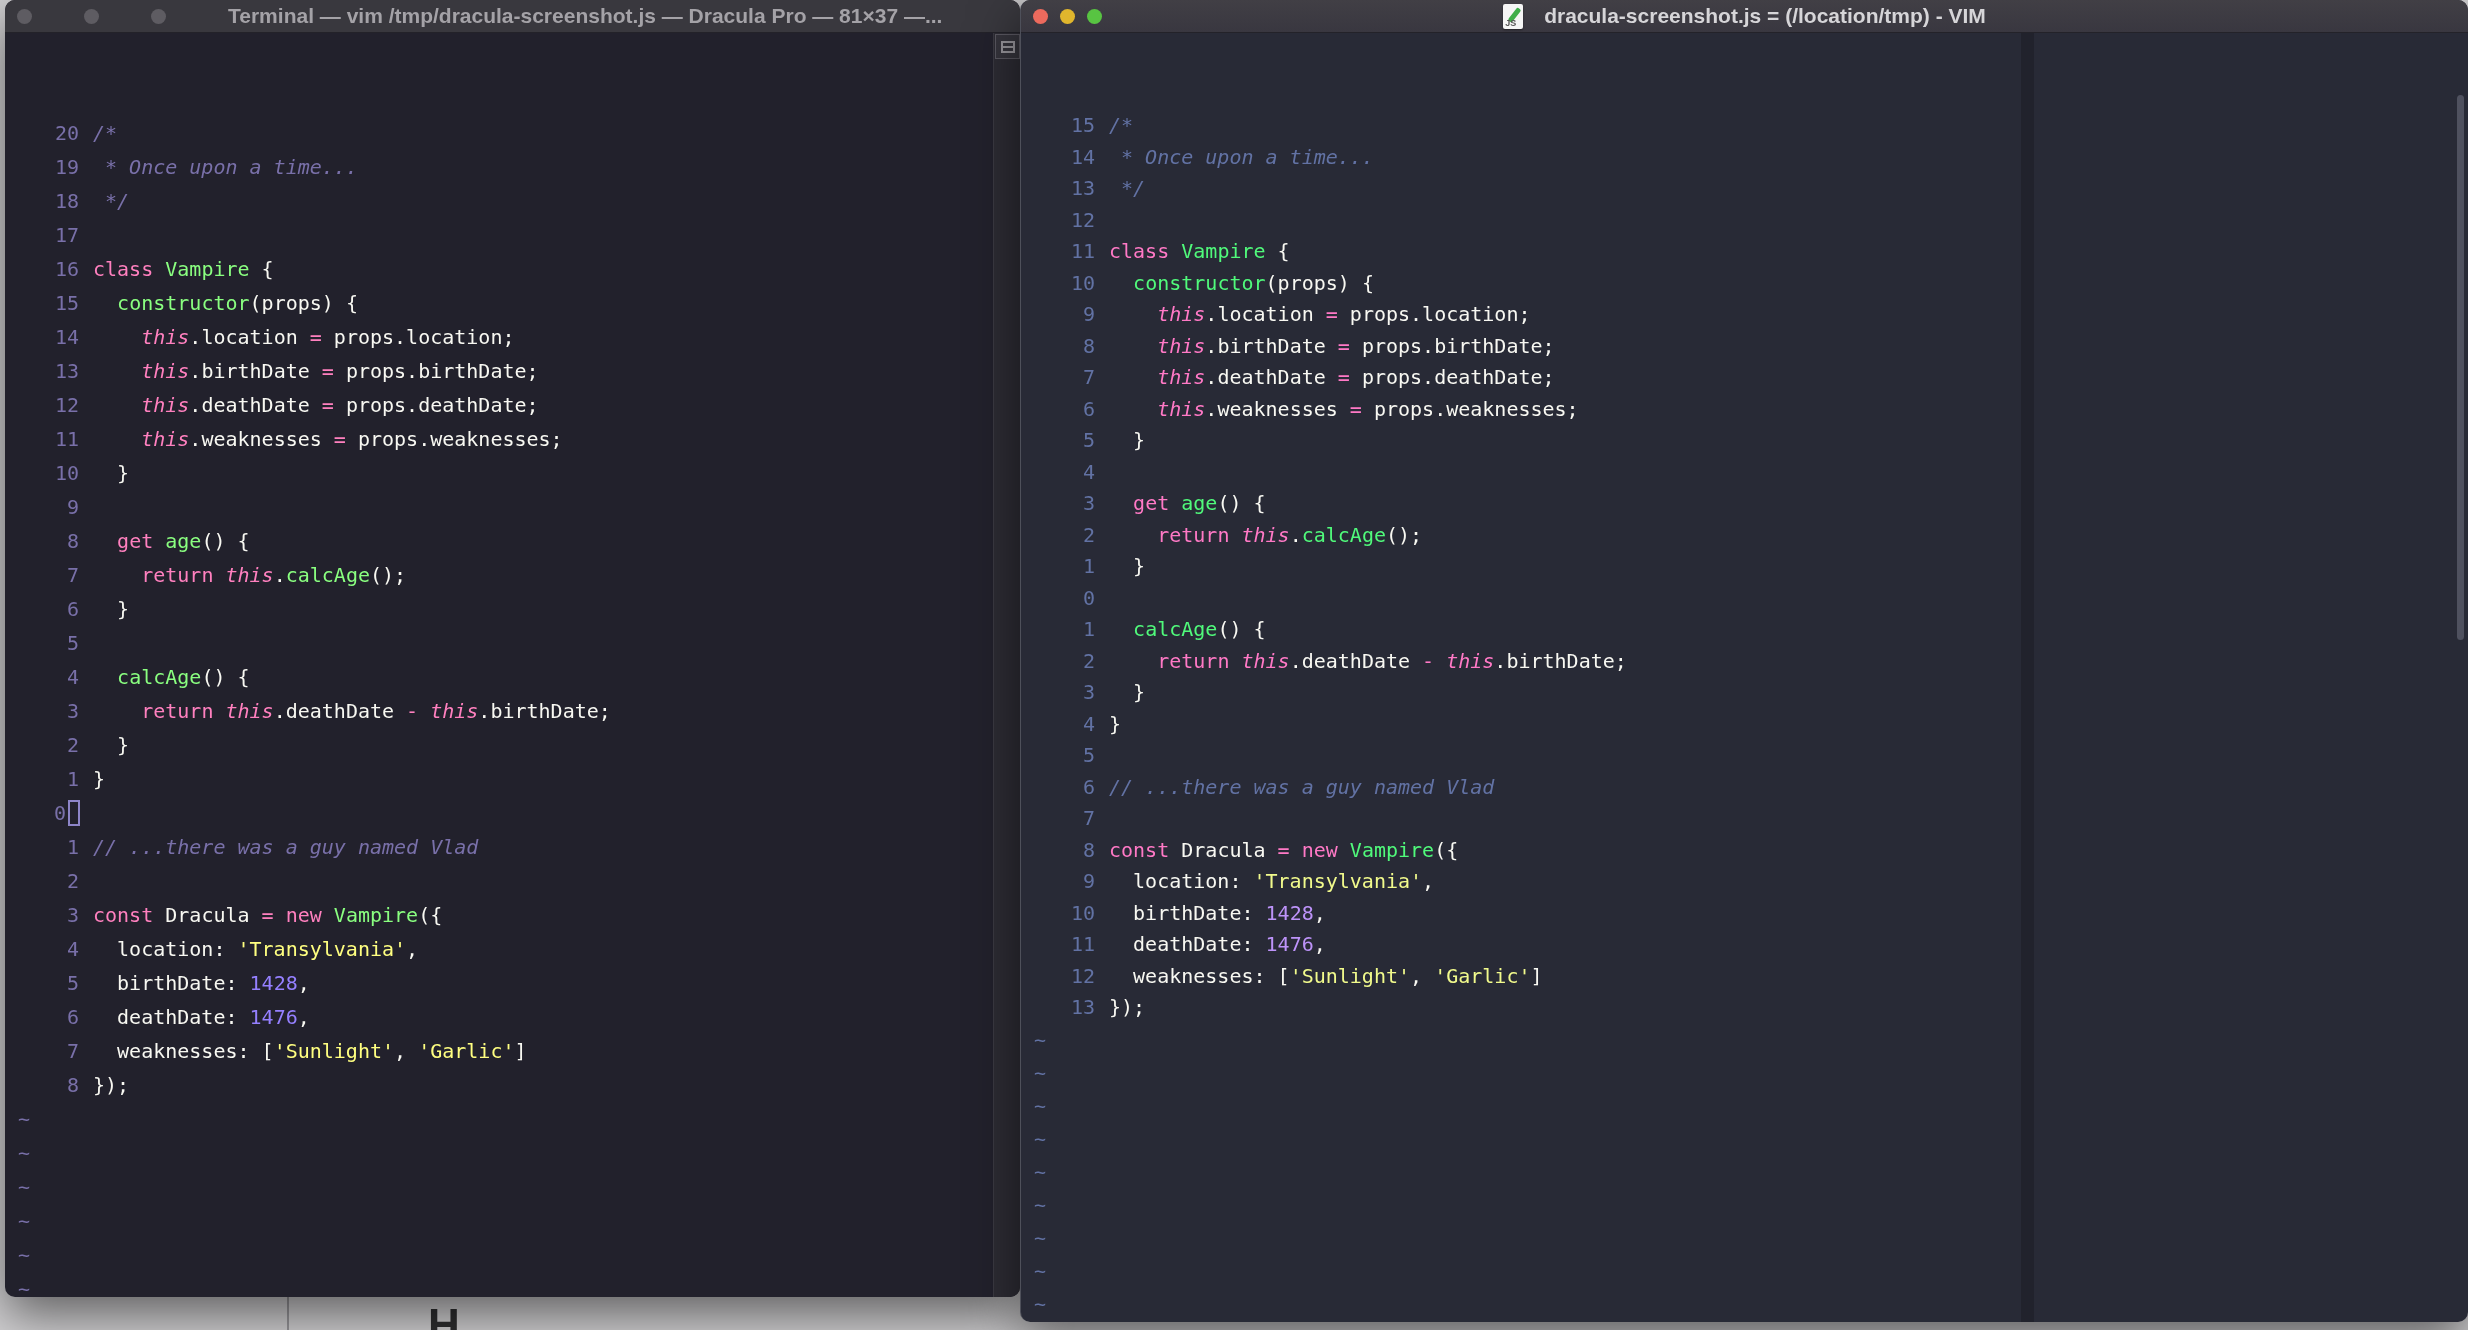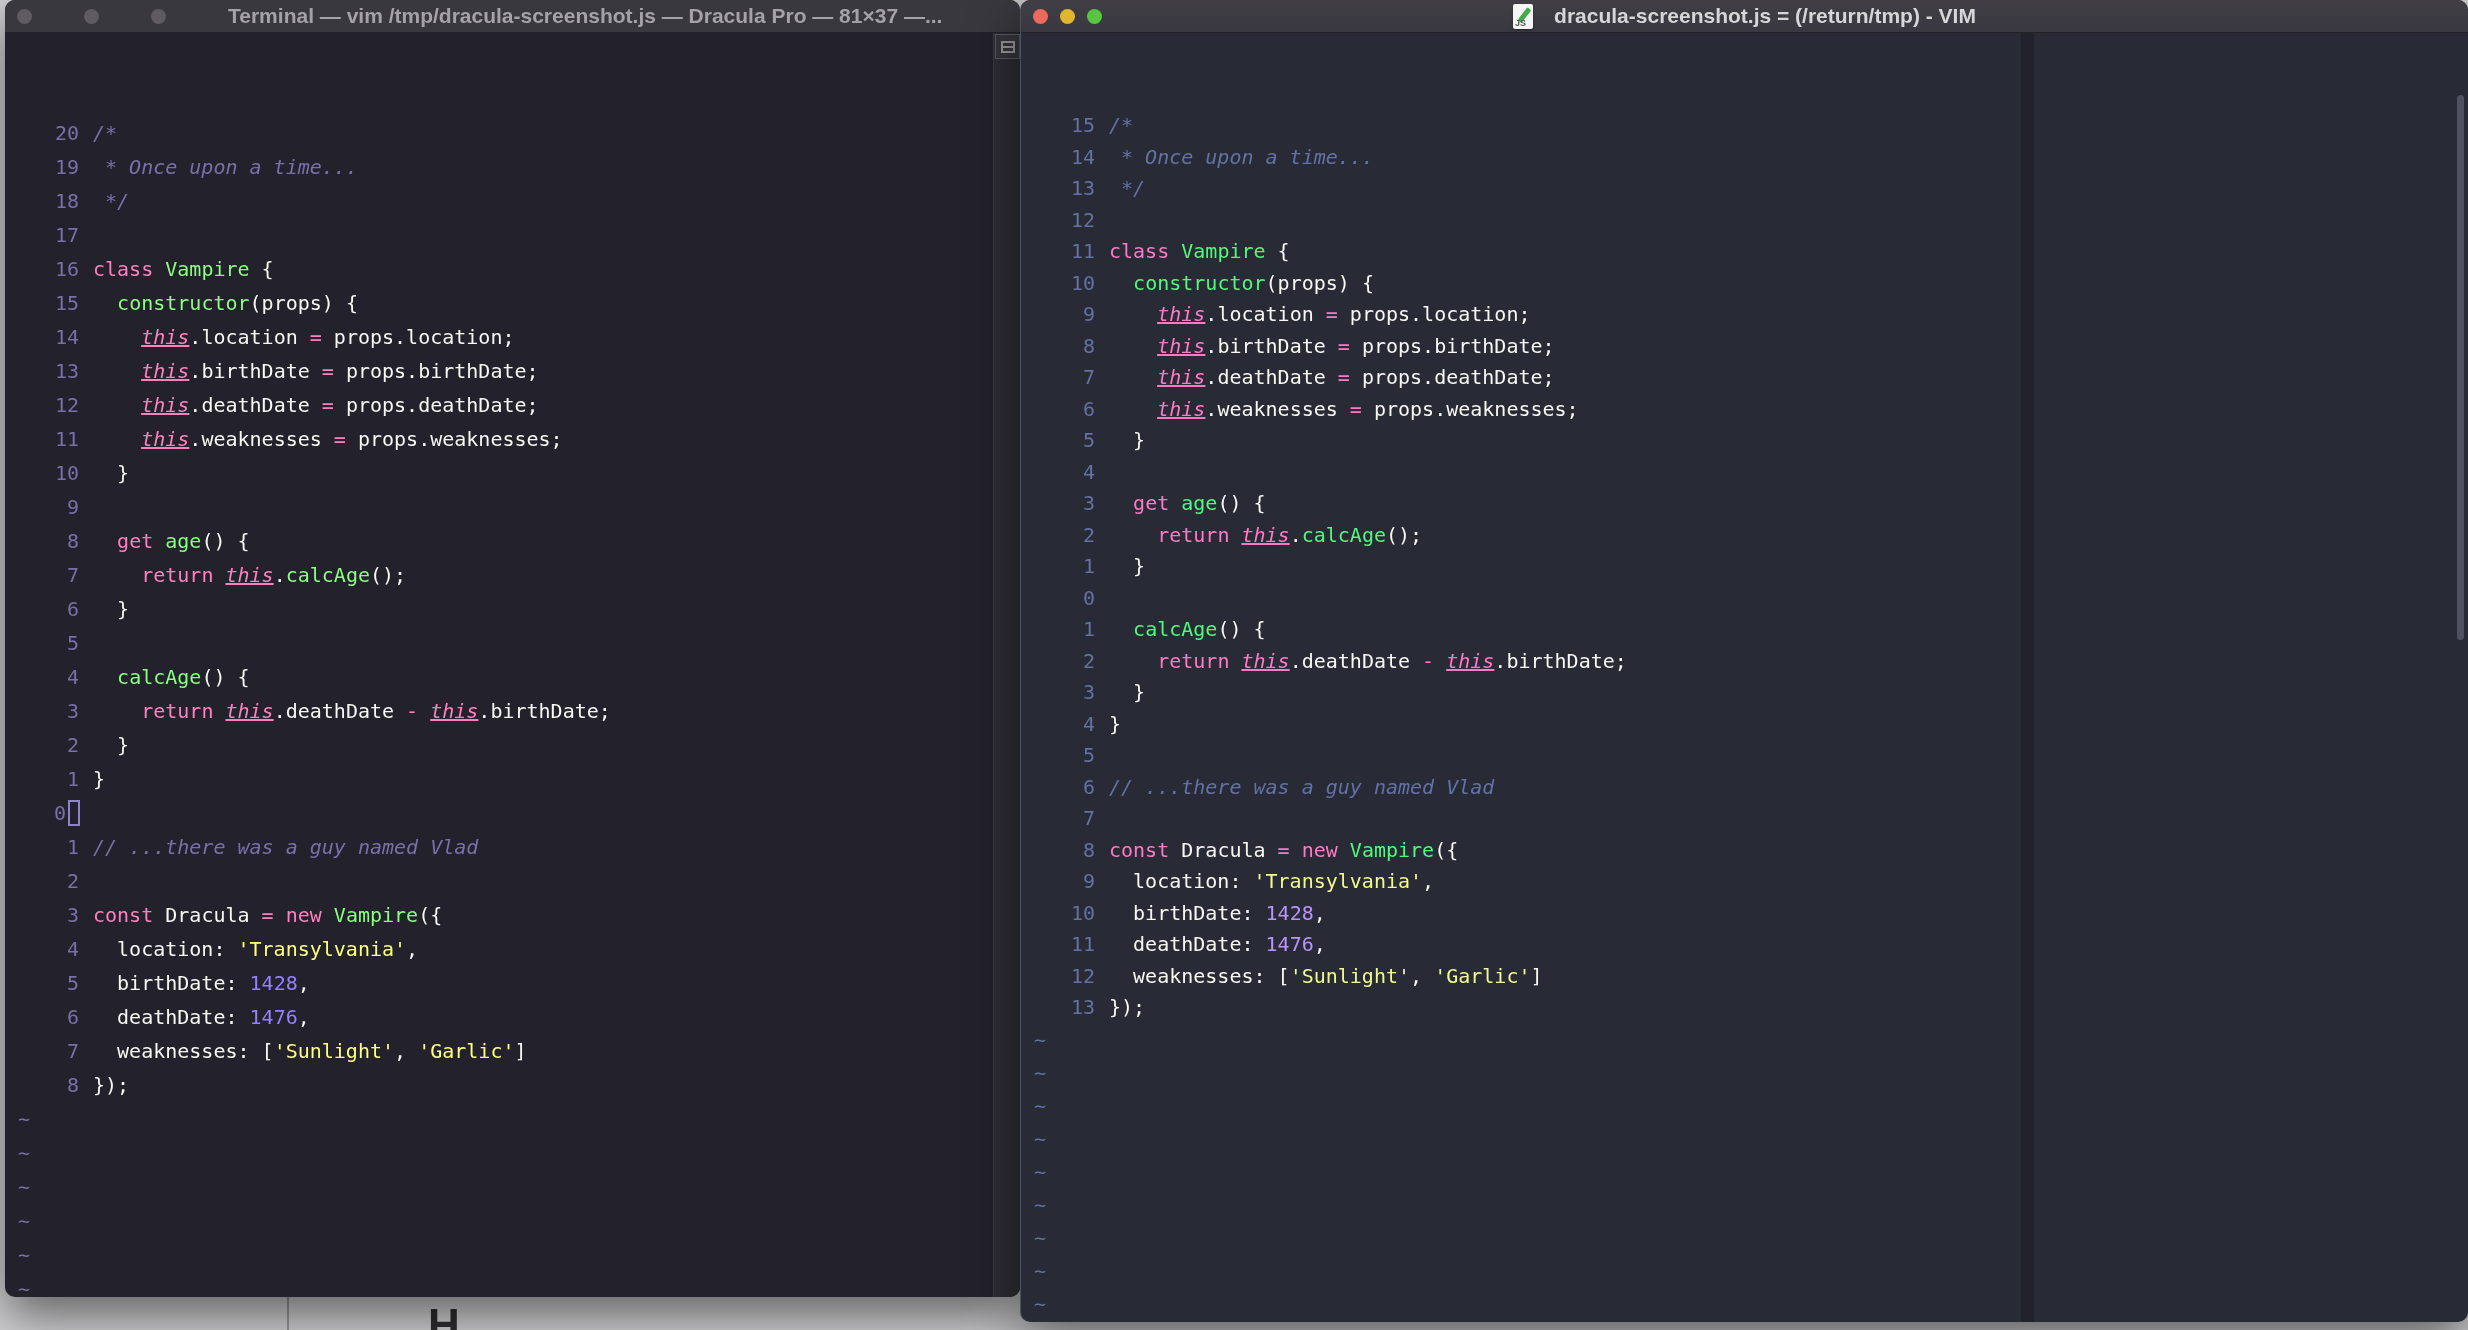--- a/index.html
+++ b/index.html
@@ -31,21 +31,21 @@
   
   .content { position:absolute; left:13px; right:30px; font-size:20px; white-space:pre; }
   .win-left  .content { top:48px; line-height:34px; }
   .win-right .content { top:47px; line-height:31.5px; right:40px; }
   .row { white-space:pre; }
   .ln { display:inline-block; width:25px; text-align:right; margin-right:14px; color:var(--ln);margin-left:36px; }
   .ln-cur { width:auto; min-width:12px; text-align:left; margin-right:2px; }
   .tk-f { color:var(--f); } .tk-c { color:var(--c); font-style:italic; }
   .tk-p { color:var(--p); } .tk-g { color:var(--g); }
   .tk-y { color:var(--y);margin-top:16px; } .tk-u { color:var(--u); }
-  .tk-i { color:var(--p); font-style:italic;text-decoration:underline; }
+  .tk-i { color:var(--p); font-style:italic; }
   .tilde { color:var(--c); }
   .win-right .tilde { line-height:33px; }
   .cursor-hollow { display:inline-block; width:12px; height:26px; border:2px solid #8d85c8; vertical-align:-6px; }
   .cmdline { white-space:pre; color:var(--f); }
 
   
   .term-scrollbar { position:absolute; top:33px; right:0; bottom:0; width:27px; background:#2d2c34; border-left:1px solid #3b3a42; }
   .split-btn { position:absolute; top:1px; left:1px; width:25px; height:25px; background:#35343c; border:1px solid #5a5861; display:flex; align-items:center; justify-content:center; }
   .split-glyph { width:14px; height:12px; border:2px solid #97959b; position:relative; }
   .split-glyph::after { content:""; position:absolute; left:0; right:0; top:3px; height:2px; background:#97959b; }
@@ -91,21 +91,21 @@
 
   <div class="titlebar">
     <span class="tl-dot" style="background:#ec6a5d"></span>
     <span class="tl-dot" style="background:#e0b62d"></span>
     <span class="tl-dot" style="background:#58c442"></span>
     <span class="title-center">
       <span class="doc-icon">
         <span class="pencil"></span>
         <span class="js">JS</span>
       </span>
-      <span>dracula-screenshot.js = (/return/tmp) - VIM</span>
+      <span>dracula-screenshot.js = (/location/tmp) - VIM</span>
     </span>
   </div>
 
   <div class="content">
     <div class="code"><div class="row"><span class="ln">15</span><span class="tk-c">/*</span></div><div class="row"><span class="ln">14</span><span class="tk-c"> * Once upon a time...</span></div><div class="row"><span class="ln">13</span><span class="tk-c"> */</span></div><div class="row"><span class="ln">12</span></div><div class="row"><span class="ln">11</span><span class="tk-p">class</span><span class="tk-f"> </span><span class="tk-g">Vampire</span><span class="tk-f"> {</span></div><div class="row"><span class="ln">10</span><span class="tk-f">  </span><span class="tk-g">constructor</span><span class="tk-f">(props) {</span></div><div class="row"><span class="ln">9</span><span class="tk-f">    </span><span class="tk-i">this</span><span class="tk-f">.location </span><span class="tk-p">=</span><span class="tk-f"> props.location;</span></div><div class="row"><span class="ln">8</span><span class="tk-f">    </span><span class="tk-i">this</span><span class="tk-f">.birthDate </span><span class="tk-p">=</span><span class="tk-f"> props.birthDate;</span></div><div class="row"><span class="ln">7</span><span class="tk-f">    </span><span class="tk-i">this</span><span class="tk-f">.deathDate </span><span class="tk-p">=</span><span class="tk-f"> props.deathDate;</span></div><div class="row"><span class="ln">6</span><span class="tk-f">    </span><span class="tk-i">this</span><span class="tk-f">.weaknesses </span><span class="tk-p">=</span><span class="tk-f"> props.weaknesses;</span></div><div class="row"><span class="ln">5</span><span class="tk-f">  }</span></div><div class="row"><span class="ln">4</span></div><div class="row"><span class="ln">3</span><span class="tk-f">  </span><span class="tk-p">get</span><span class="tk-f"> </span><span class="tk-g">age</span><span class="tk-f">() {</span></div><div class="row"><span class="ln">2</span><span class="tk-f">    </span><span class="tk-p">return</span><span class="tk-f"> </span><span class="tk-i">this</span><span class="tk-f">.</span><span class="tk-g">calcAge</span><span class="tk-f">();</span></div><div class="row"><span class="ln">1</span><span class="tk-f">  }</span></div><div class="row"><span class="ln">0</span></div><div class="row"><span class="ln">1</span><span class="tk-f">  </span><span class="tk-g">calcAge</span><span class="tk-f">() {</span></div><div class="row"><span class="ln">2</span><span class="tk-f">    </span><span class="tk-p">return</span><span class="tk-f"> </span><span class="tk-i">this</span><span class="tk-f">.deathDate </span><span class="tk-p">-</span><span class="tk-f"> </span><span class="tk-i">this</span><span class="tk-f">.birthDate;</span></div><div class="row"><span class="ln">3</span><span class="tk-f">  }</span></div><div class="row"><span class="ln">4</span><span class="tk-f">}</span></div><div class="row"><span class="ln">5</span></div><div class="row"><span class="ln">6</span><span class="tk-c">// ...there was a guy named Vlad</span></div><div class="row"><span class="ln">7</span></div><div class="row"><span class="ln">8</span><span class="tk-p">const</span><span class="tk-f"> Dracula </span><span class="tk-p">=</span><span class="tk-f"> </span><span class="tk-p">new</span><span class="tk-f"> </span><span class="tk-g">Vampire</span><span class="tk-f">({</span></div><div class="row"><span class="ln">9</span><span class="tk-f">  location: </span><span class="tk-y">'Transylvania'</span><span class="tk-f">,</span></div><div class="row"><span class="ln">10</span><span class="tk-f">  birthDate: </span><span class="tk-u">1428</span><span class="tk-f">,</span></div><div class="row"><span class="ln">11</span><span class="tk-f">  deathDate: </span><span class="tk-u">1476</span><span class="tk-f">,</span></div><div class="row"><span class="ln">12</span><span class="tk-f">  weaknesses: [</span><span class="tk-y">'Sunlight'</span><span class="tk-f">, </span><span class="tk-y">'Garlic'</span><span class="tk-f">]</span></div><div class="row"><span class="ln">13</span><span class="tk-f">});</span></div><div class="tilde">~</div><div class="tilde">~</div><div class="tilde">~</div><div class="tilde">~</div><div class="tilde">~</div><div class="tilde">~</div><div class="tilde">~</div><div class="tilde">~</div><div class="tilde">~</div></div>
     
     
   </div>
 
   <div class="mvim-thumb"></div>

